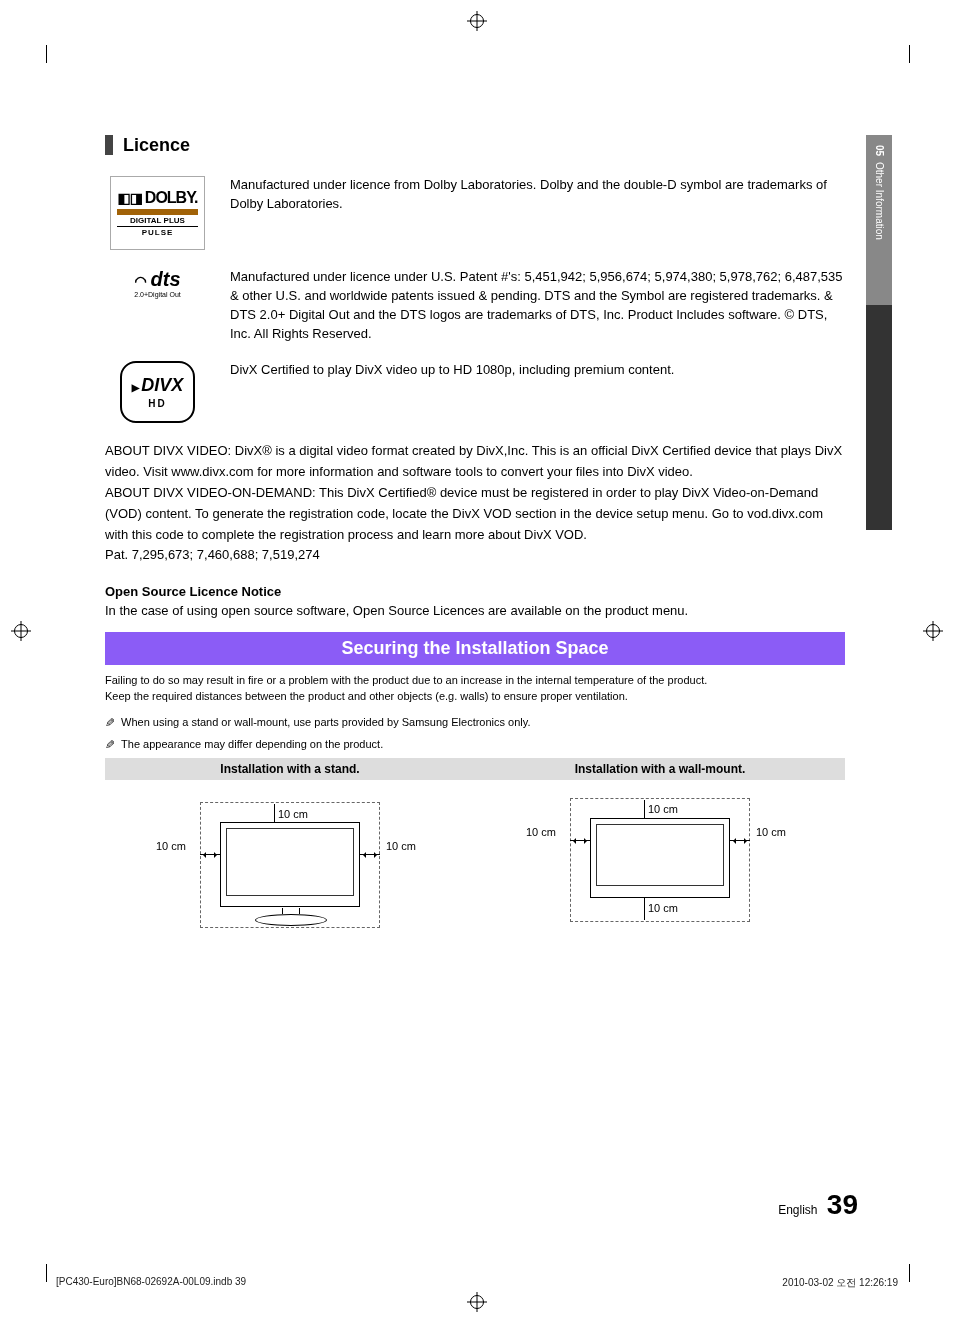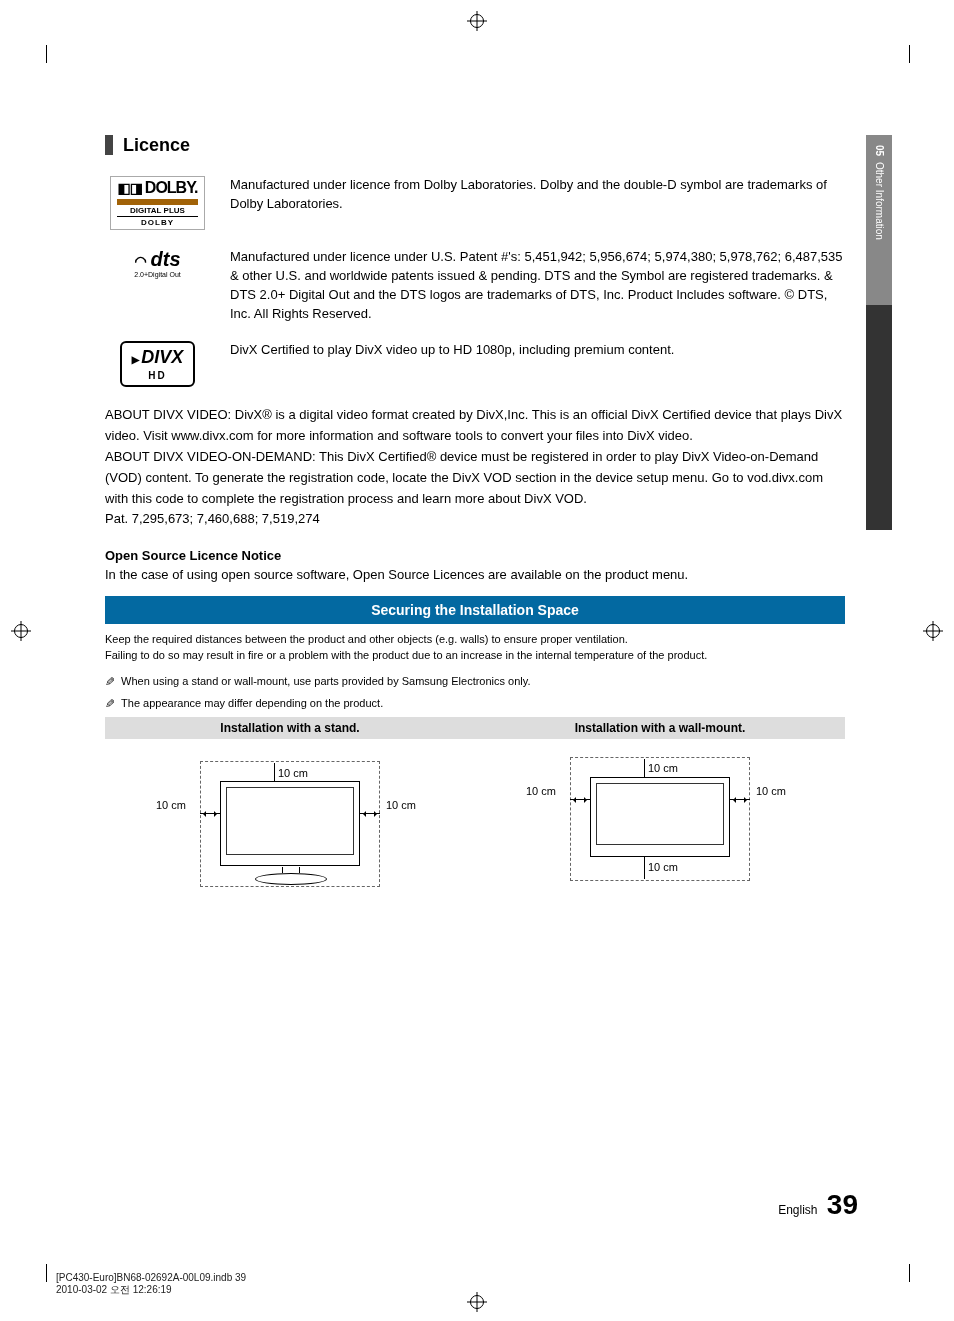--- a/index.html
+++ b/index.html
@@ -72,50 +72,50 @@
     margin: 18px 0;
     align-items: flex-start;
   }
   .logo-box {
     width: 105px;
     flex-shrink: 0;
     display: flex;
     align-items: center;
     justify-content: center;
   }
-  .logo-dolby { border: 1px solid #aaa; padding: 2px 6px; text-align: center; }
+  .logo-dolby { border: 1px solid #aaa; padding: 12px 6px; text-align: center; }
   .logo-dolby .dd { font-family: Arial; font-weight: 900; font-size: 16px; letter-spacing: -1px; }
   .logo-dolby .dd::before { content:"◧◨ "; font-size:14px; }
   .logo-dolby .sub1 { font-size: 8px; font-weight: bold; border-top:6px solid #a16207; border-bottom:1px solid #000; padding:1px 0; margin-top:2px;}
   .logo-dolby .sub2 { font-size: 8px; font-weight: bold; margin-top:1px; letter-spacing:1px;}
 
   .logo-dts { text-align: center; font-style: italic; }
   .logo-dts .big { font-size: 20px; font-weight: 900; font-family: Liberation Sans, sans-serif; }
   .logo-dts .big::before { content:"◠ "; font-style:normal; font-size:14px; }
   .logo-dts .small { font-size: 7px; font-style: normal; }
 
-  .logo-divx { border: 2px solid #000; border-radius: 6px; padding: 4px 10px; text-align: center; }
+  .logo-divx { border: 2px solid #000; border-radius: 16px; padding: 12px 10px; text-align: center; }
   .logo-divx .big { font-size: 18px; font-weight: 900; font-style: italic; font-family: Arial Black, Arial; }
   .logo-divx .big::before { content:"▶"; font-size:10px; margin-right:2px; font-style:normal;}
   .logo-divx .sub { font-size: 10px; font-weight: 900; letter-spacing: 2px; margin-top:2px;}
 
   .licence-text { font-size: 13px; line-height: 1.45; }
 
   .about-divx { font-size: 13px; line-height: 1.6; margin: 12px 0 18px 0; }
 
   .open-source h3 { font-size: 13px; margin: 18px 0 4px 0; }
   .open-source p { font-size: 13px; margin: 0 0 14px 0; }
 
   .securing-banner {
-    background: #0369a1;
+    background: #8b5cf6;
     color: #fff;
     font-weight: bold;
     text-align: center;
     padding: 6px;
-    font-size: 14px;
+    font-size: 18px;
     margin-bottom: 8px;
   }
   .securing-intro { font-size: 11px; line-height: 1.4; margin-bottom: 10px; }
 
   .note-line { font-size: 11px; line-height: 1.5; margin: 4px 0; display:flex; gap:6px;}
   .note-icon::before { content: "✎"; font-size: 12px; transform: scaleX(-1); display:inline-block;}
   .bullet-line { font-size: 11px; margin: 4px 0 4px 28px; }
   .bullet-line::before { content: "• "; font-weight:bold;}
 
   .install-row { display: flex; gap: 0; margin-top: 4px; }
@@ -168,27 +168,26 @@
     bottom: 100px;
     width: 740px;
     text-align: right;
   }
   .footer .lang { font-size: 12px; }
   .footer .pagenum { font-size: 28px; font-weight: bold; margin-left: 6px; }
 
   .imprint {
     position: absolute;
     left: 56px;
-    bottom: 24px;
+    bottom: 31px;
     width: 842px;
     font-size: 10px;
     color: #222;
     display: flex;
     justify-content: space-between;
-    flex-direction: column;
   }
 </style>
 </head>
 <body>
 
 <div class="reg-mark reg-top"></div>
 <div class="reg-mark reg-left"></div>
 <div class="reg-mark reg-right"></div>
 <div class="reg-mark reg-bottom"></div>
 <div class="trim-line trim-left-v"></div>
@@ -209,21 +208,21 @@
   <div class="section-heading">
     <div class="red-bar"></div>
     <h2>Licence</h2>
   </div>
 
   <div class="licence-row">
     <div class="logo-box">
       <div class="logo-dolby">
         <div class="dd">DOLBY.</div>
         <div class="sub1">DIGITAL PLUS</div>
-        <div class="sub2">DOLBY</div>
+        <div class="sub2">PULSE</div>
       </div>
     </div>
     <div class="licence-text">Manufactured under licence from Dolby Laboratories. Dolby and the double-D symbol are trademarks of Dolby Laboratories.</div>
   </div>
 
   <div class="licence-row">
     <div class="logo-box">
       <div class="logo-dts">
         <div class="big">dts</div>
         <div class="small">2.0+Digital Out</div>
@@ -248,22 +247,22 @@
     <div>Pat. 7,295,673; 7,460,688; 7,519,274</div>
   </div>
 
   <div class="open-source">
     <h3>Open Source Licence Notice</h3>
     <p>In the case of using open source software, Open Source Licences are available on the product menu.</p>
   </div>
 
   <div class="securing-banner">Securing the Installation Space</div>
   <div class="securing-intro">
+    <div>Failing to do so may result in fire or a problem with the product due to an increase in the internal temperature of the product.</div>
     <div>Keep the required distances between the product and other objects (e.g. walls) to ensure proper ventilation.</div>
-    <div>Failing to do so may result in fire or a problem with the product due to an increase in the internal temperature of the product.</div>
   </div>
 
   <div class="note-line">
     <span class="note-icon"></span>
     <span>When using a stand or wall-mount, use parts provided by Samsung Electronics only.</span>
   </div>
   <div class="note-line">
     <span class="note-icon"></span>
     <span>The appearance may differ depending on the product.</span>
   </div>

